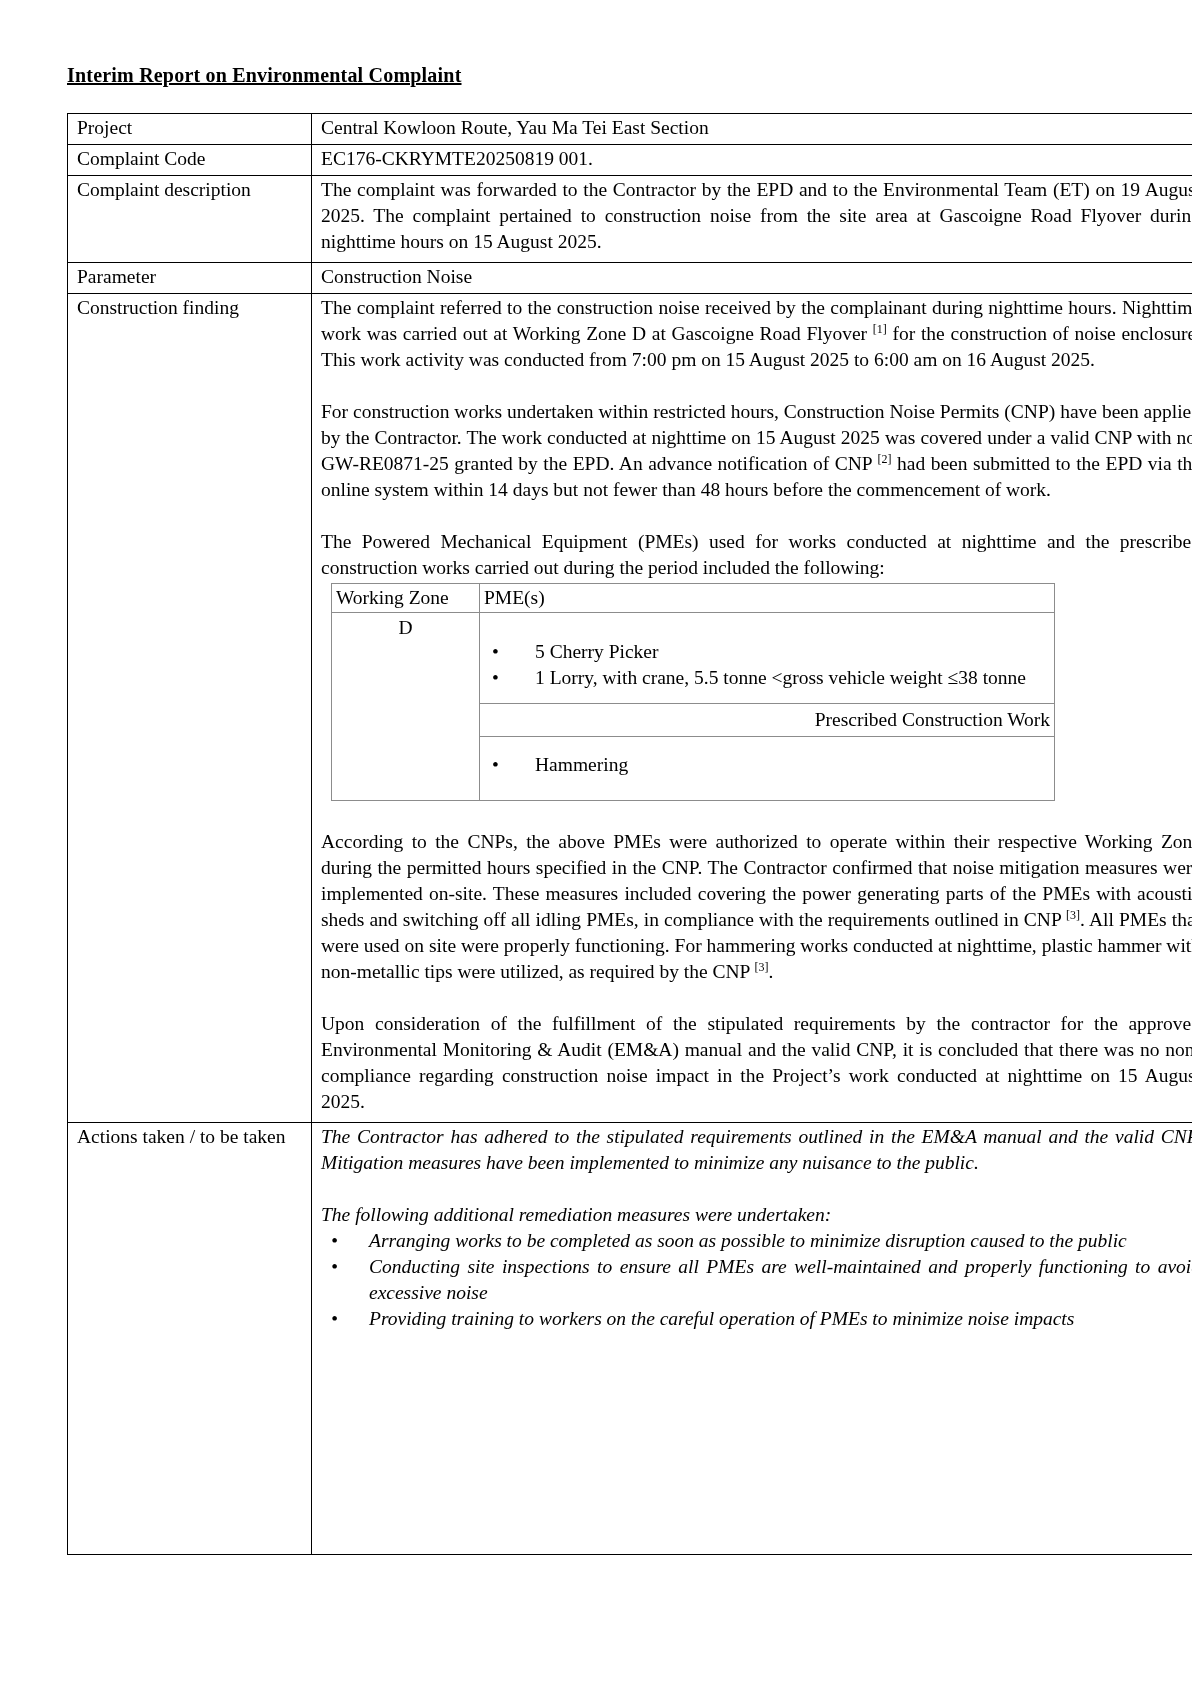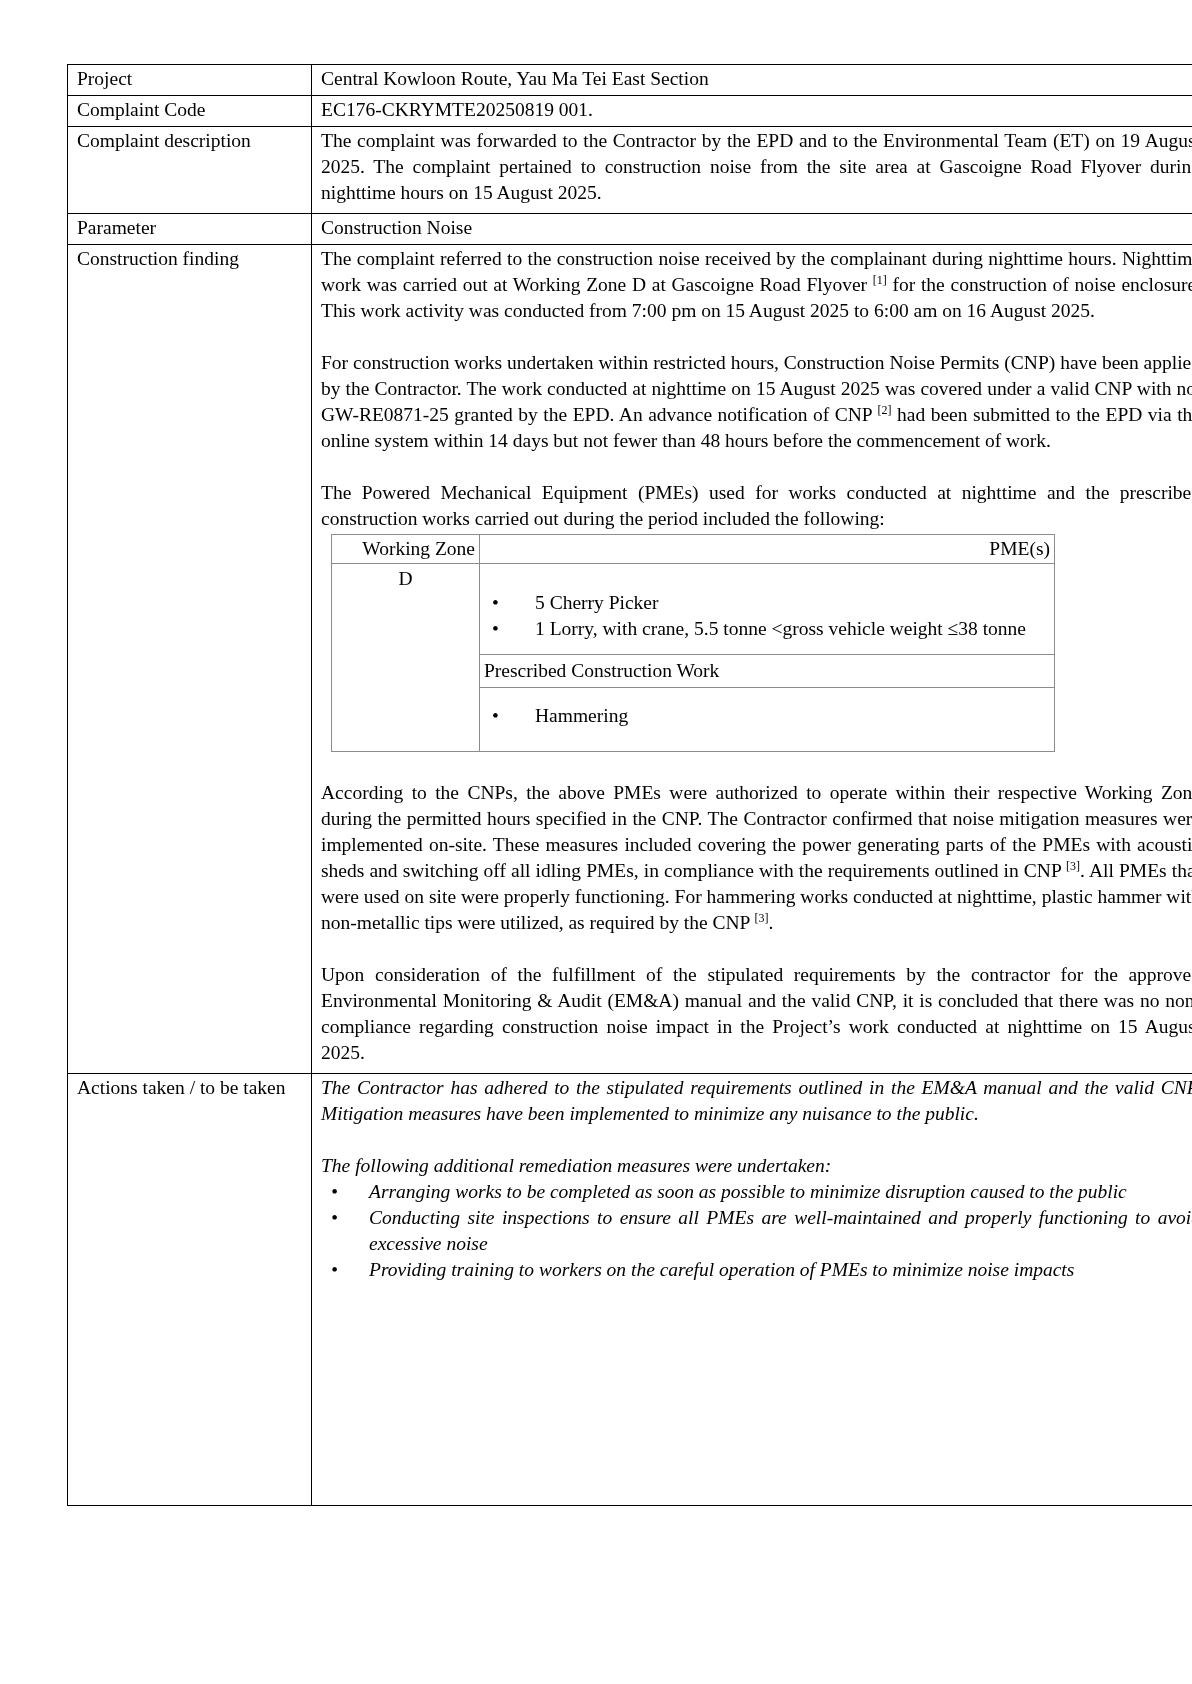--- a/index.html
+++ b/index.html
@@ -51,44 +51,45 @@
     margin: 2px 0 28px 10px;
     table-layout: fixed;
   }
   .pme-table td {
     border: 1px solid #8c8c8c;
     font-size: 19.5px;
     line-height: 26px;
     vertical-align: top;
   }
   .pme-col1 { width: 148px; }
-  .pme-h { text-align: right; padding: 1px 4px; }
+  .pme-h { text-align: left; padding: 1px 4px; }
   .pme-zone { text-align: center; padding-top: 2px; }
   .pme-items { padding: 26px 8px 12px 12px; }
-  .pme-sub { text-align: left; padding: 3px 4px; }
+  .pme-sub { text-align: right; padding: 3px 4px; }
   .pme-work { padding: 15px 8px 22px 12px; }
 
   .bullet-row { display: flex; align-items: flex-start; }
   .bullet-row .bullet {
     flex: 0 0 43px;
     text-align: left;
   }
   .bullet-row .btext { flex: 1 1 auto; text-align: justify; }
 
   
   .action-bullets { margin-left: 10px; }
   .action-bullets .bullet { flex: 0 0 38px; }
 
   .actions-cell { height: 432px; font-style: italic; }
 </style>
 </head>
 <body>
 
 <div class="page">
 
+  <h1 class="doc-title">Interim Report on Environmental Complaint</h1>
 
   <table class="report-table">
     <colgroup>
         <col class="col-label">
         <col>
       </colgroup>
     <tbody>
 
       <tr>
         <td>Project</td>

